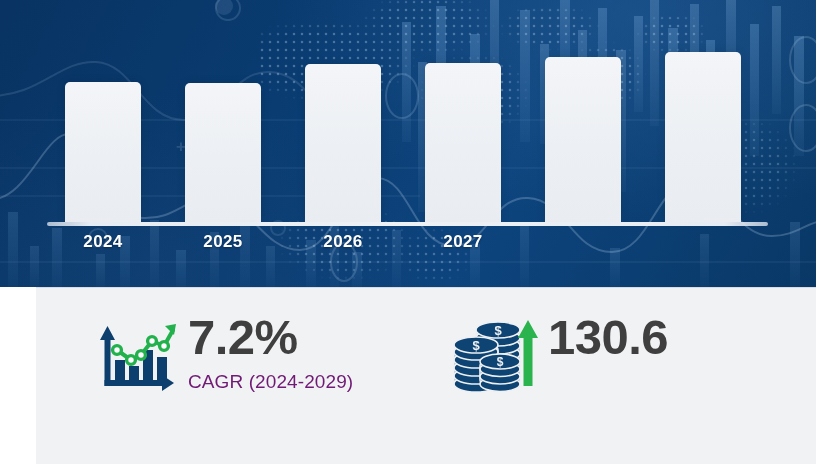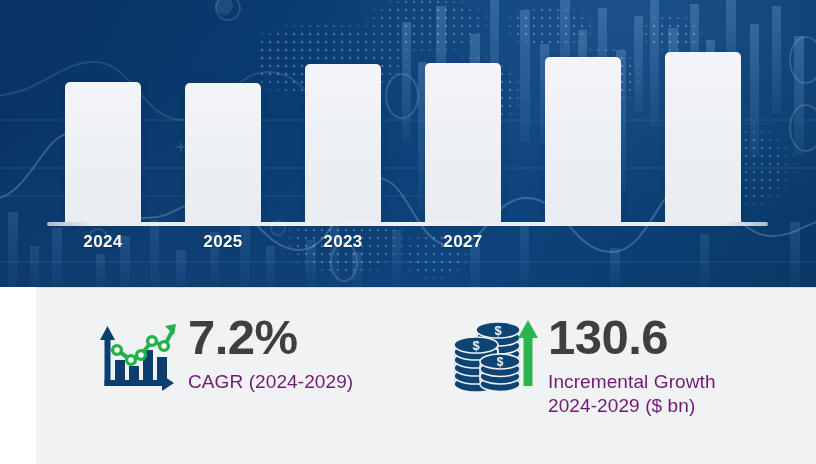--- a/index.html
+++ b/index.html
@@ -277,21 +277,21 @@
       <div class="bar" style="left:185px; top:83px; height:139px;"></div>
       <div class="bar" style="left:305px; top:64px; height:158px;"></div>
       <div class="bar" style="left:425px; top:63px; height:159px;"></div>
       <div class="bar" style="left:545px; top:57px; height:165px;"></div>
       <div class="bar" style="left:665px; top:52px; height:170px;"></div>
 
       <div class="axis-line"></div>
 
       <div class="year-label" style="left:43px;">2024</div>
       <div class="year-label" style="left:163px;">2025</div>
-      <div class="year-label" style="left:283px;">2023</div>
+      <div class="year-label" style="left:283px;">2026</div>
       <div class="year-label" style="left:403px;">2027</div>
     </div>
   </div>
 
   <div class="stats-panel">
 
     <div class="stat cagr">
       <div class="stat-icon">
         <svg width="92" height="84" viewBox="0 0 92 84">
 
@@ -358,18 +358,16 @@
             <text x="48" y="21" font-size="13">$</text>
             <text x="26" y="36" font-size="13">$</text>
             <text x="50" y="52" font-size="12">$</text>
           </g>
 
           <path d="M78 6 L88 24 L82.5 24 L82.5 72 L73.5 72 L73.5 24 L68 24 Z" fill="#2bb34d"></path>
         </svg>
       </div>
       <div class="stat-text">
         <div class="stat-value">130.6</div>
-        <div class="stat-caption">Incremental Growth
-2024-2029 ($ bn)</div>
       </div>
     </div>
   </div>
 </div>
 
 </body></html>

